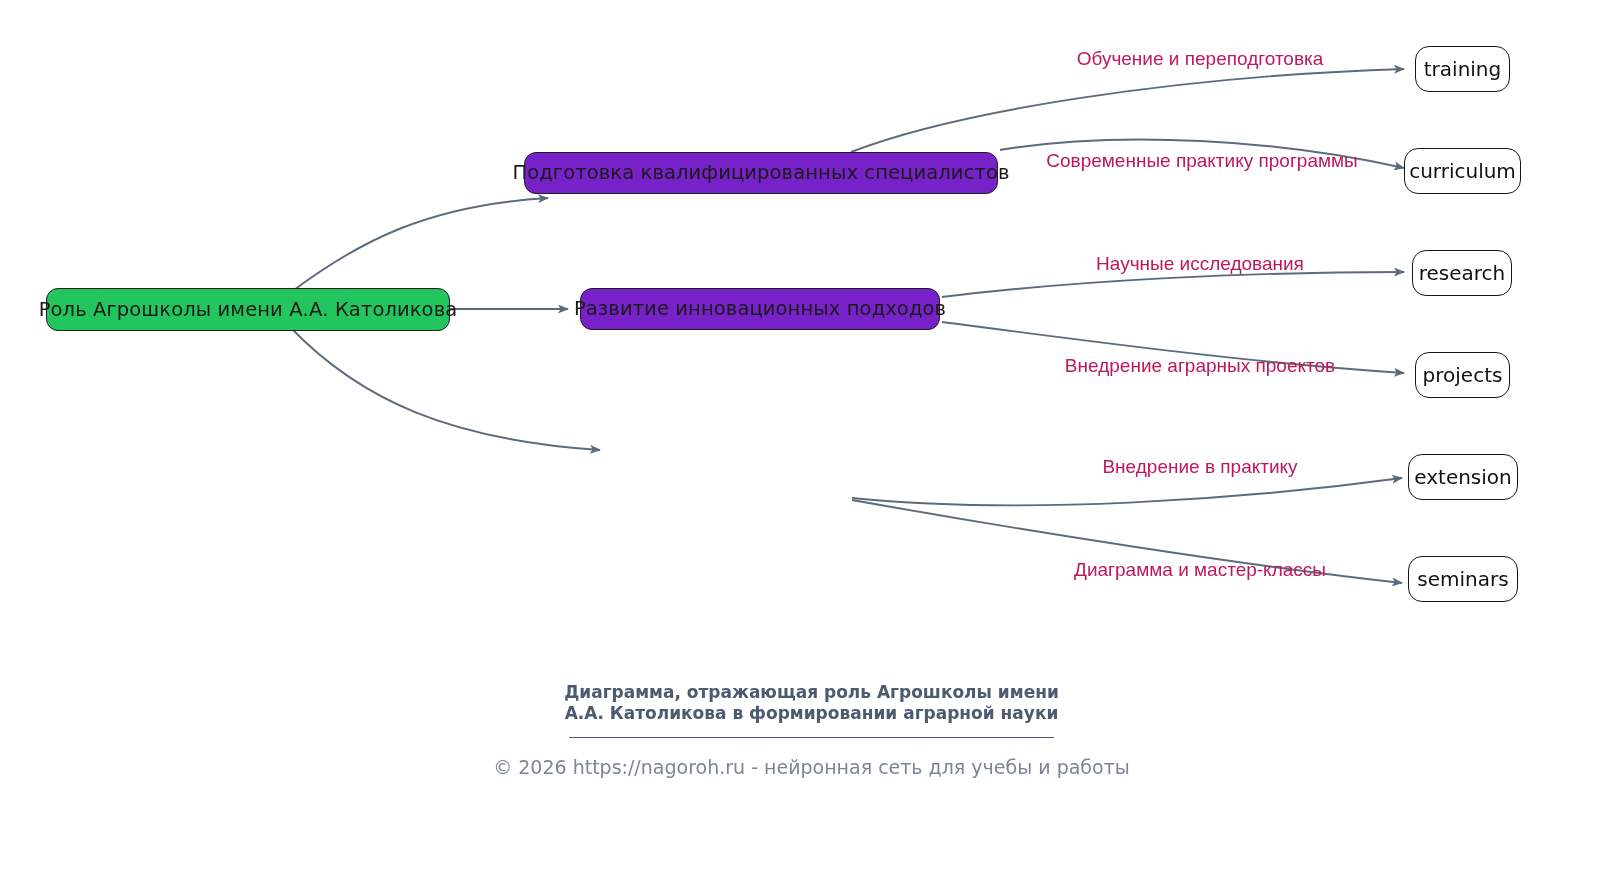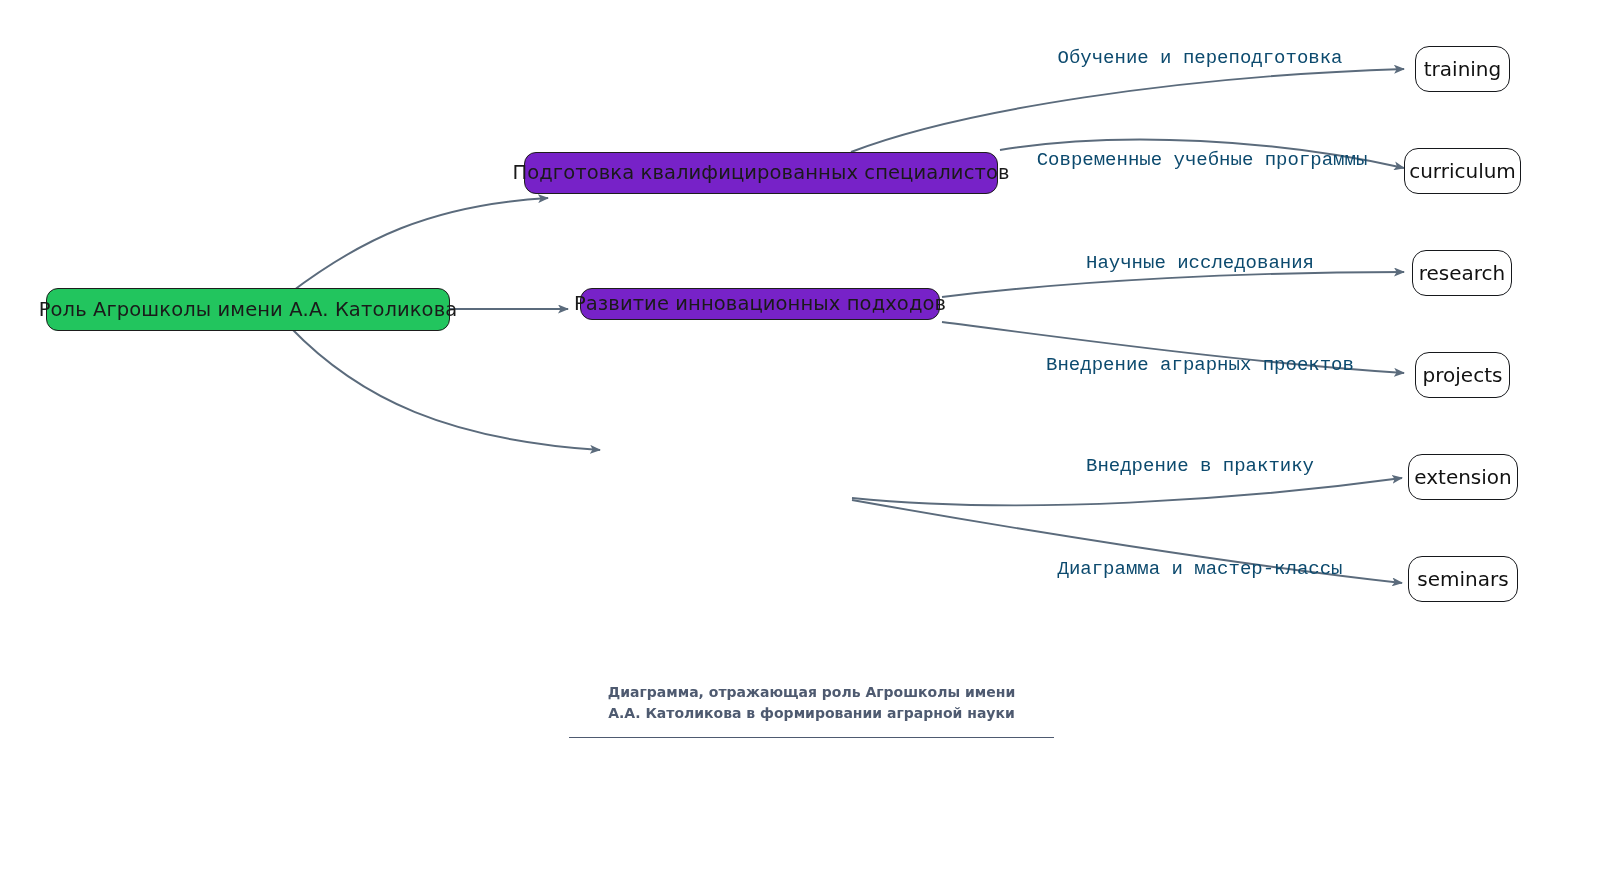--- a/index.html
+++ b/index.html
@@ -68,41 +68,41 @@
     border-radius: 14px;
   }
   .node.leaf .node-label {
     font-size: 20px;
     color: #111111;
   }
 
   
   .edge-label {
     position: absolute;
-    font-family: Liberation Mono, monospace;
+    font-family: Liberation Sans, sans-serif;
     font-size: 19px;
-    color: #0c4a6e;
+    color: #be185d;
     white-space: nowrap;
     text-align: left;
     transform: translateX(-50%);
     line-height: 1;
   }
 
   
   #caption-block {
     position: absolute;
     left: 0;
     top: 682px;
     width: 1623px;
     text-align: center;
   }
   .caption-line {
     font-family: "DejaVu Sans", sans-serif;
     font-weight: bold;
-    font-size: 14px;
+    font-size: 17px;
     color: #4e5a70;
     line-height: 20.5px;
   }
   #caption-rule {
     width: 485px;
     height: 0;
     margin: 14px auto 0 auto;
     border-top: 1.5px solid #4e5a70;
   }
   #footer-credit {
@@ -148,21 +148,21 @@
   </svg>
 
   <div class="node root" style="left:46px; top:288px; width:404px; height:43px;">
     <span class="node-label">Роль Агрошколы имени А.А. Католикова</span>
   </div>
 
   <div class="node branch" style="left:524px; top:152px; width:474px; height:42px;">
     <span class="node-label">Подготовка квалифицированных специалистов</span>
   </div>
 
-  <div class="node branch" style="left:580px; top:288px; width:360px; height:32px;">
+  <div class="node branch" style="left:580px; top:288px; width:360px; height:42px;">
     <span class="node-label">Развитие инновационных подходов</span>
   </div>
 
 
   <div class="node leaf" style="left:1415px; top:46px; width:95px; height:46px;">
     <span class="node-label">training</span>
   </div>
 
   <div class="node leaf" style="left:1404px; top:148px; width:117px; height:46px;">
     <span class="node-label">curriculum</span>
@@ -179,29 +179,30 @@
   <div class="node leaf" style="left:1408px; top:454px; width:110px; height:46px;">
     <span class="node-label">extension</span>
   </div>
 
   <div class="node leaf" style="left:1408px; top:556px; width:110px; height:46px;">
     <span class="node-label">seminars</span>
   </div>
 
   <div class="edge-label" style="left:1200px; top:49px;">Обучение и переподготовка</div>
 
-  <div class="edge-label" style="left:1202px; top:151px;">Современные учебные программы</div>
+  <div class="edge-label" style="left:1202px; top:151px;">Современные практику программы</div>
 
   <div class="edge-label" style="left:1200px; top:254px;">Научные исследования</div>
 
   <div class="edge-label" style="left:1200px; top:356px;">Внедрение аграрных проектов</div>
 
   <div class="edge-label" style="left:1200px; top:457px;">Внедрение в практику</div>
 
   <div class="edge-label" style="left:1200px; top:560px;">Диаграмма и мастер-классы</div>
 
   <div id="caption-block">
     <div class="caption-line">Диаграмма, отражающая роль Агрошколы имени</div>
     <div class="caption-line">А.А. Католикова в формировании аграрной науки</div>
     <div id="caption-rule"></div>
+    <div id="footer-credit">© 2026 https://nagoroh.ru - нейронная сеть для учебы и работы</div>
   </div>
 
 </div>
 
 </body></html>

